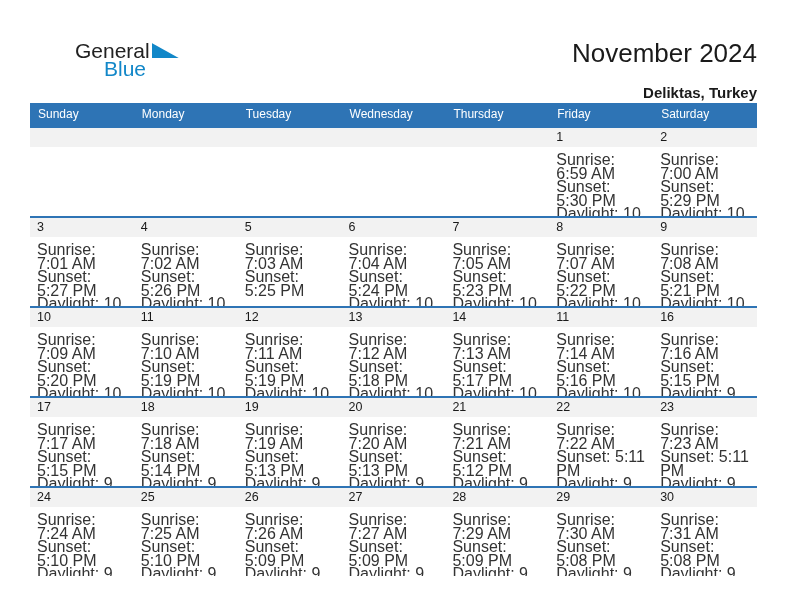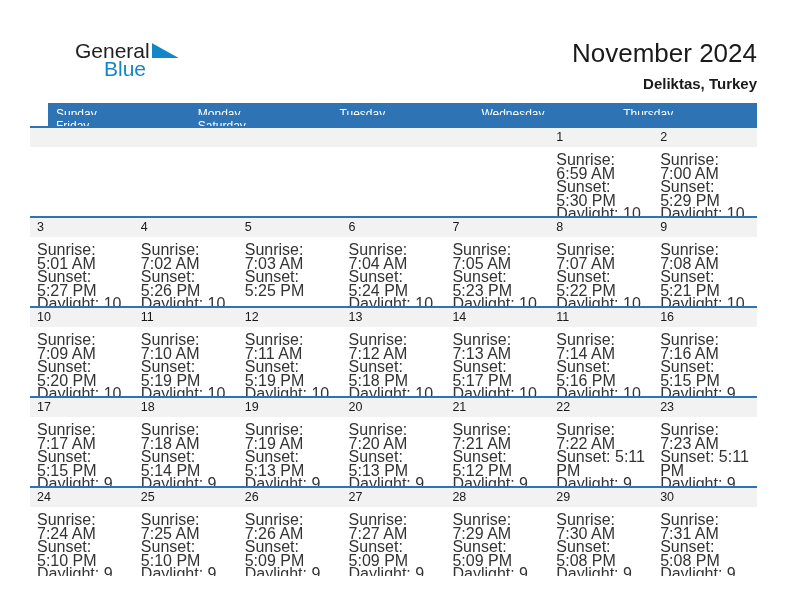--- a/index.html
+++ b/index.html
@@ -18,27 +18,27 @@
   #logo{position:absolute;left:36px;top:40px;line-height:1;}
   .logo-line1{font-size:21px;color:#222222;letter-spacing:0px;white-space:nowrap;margin-left:39px;}
   .logo-triangle{display:inline-block;width:27px;height:15px;margin-left:2px;
     background:var(--logo-blue);
     clip-path:polygon(0 0,100% 100%,0 100%);vertical-align:baseline;}
   .logo-line2{font-size:21px;color:var(--logo-blue);margin-left:68px;margin-top:-3px;}
 
   
   #title{position:absolute;top:38px;right:35px;font-size:26px;color:var(--ink);
     text-align:center;white-space:nowrap;}
-  #location{position:absolute;top:75px;right:35px;font-size:15px;font-weight:bold;
+  #location{position:absolute;top:84px;right:35px;font-size:15px;font-weight:bold;
     color:var(--ink);text-align:right;white-space:nowrap;}
 
   
   #calendar{position:absolute;left:30px;top:103px;width:727px;}
-  #weekday-header{display:grid;grid-template-columns:repeat(5,1fr);height:23px;
-    background:var(--header-blue);margin-left:18px;}
+  #weekday-header{display:grid;grid-template-columns:repeat(7,1fr);height:23px;
+    background:var(--header-blue);}
   .weekday-cell{color:#FFFFFF;font-size:12px;line-height:23px;padding-left:8px;
     overflow:hidden;white-space:nowrap;}
 
   .week-row{display:grid;grid-template-columns:repeat(7,1fr);height:90px;
     border-top:2px solid var(--header-blue);}
   .day-cell{overflow:hidden;}
   .day-band{height:19px;background:var(--band-gray);}
   .day-num{display:block;font-size:12.5px;color:var(--ink);padding:3px 0 0 7px;line-height:1;}
   .day-details{padding:6px 8px 0 7px;font-size:16px;line-height:13.5px;
     color:var(--detail-ink);}
@@ -108,21 +108,21 @@
               <div>Daylight: 10 hours and 28 minutes.</div>
             </div>
           </div>
         </div>
         <div class="week-row">
           <div class="day-cell">
             <div class="day-band">
               <span class="day-num">3</span>
             </div>
             <div class="day-details">
-              <div>Sunrise: 5:01 AM</div>
+              <div>Sunrise: 7:01 AM</div>
               <div>Sunset: 5:27 PM</div>
               <div>Daylight: 10 hours and 26 minutes.</div>
             </div>
           </div>
           <div class="day-cell">
             <div class="day-band">
               <span class="day-num">4</span>
             </div>
             <div class="day-details">
               <div>Sunrise: 7:02 AM</div>

